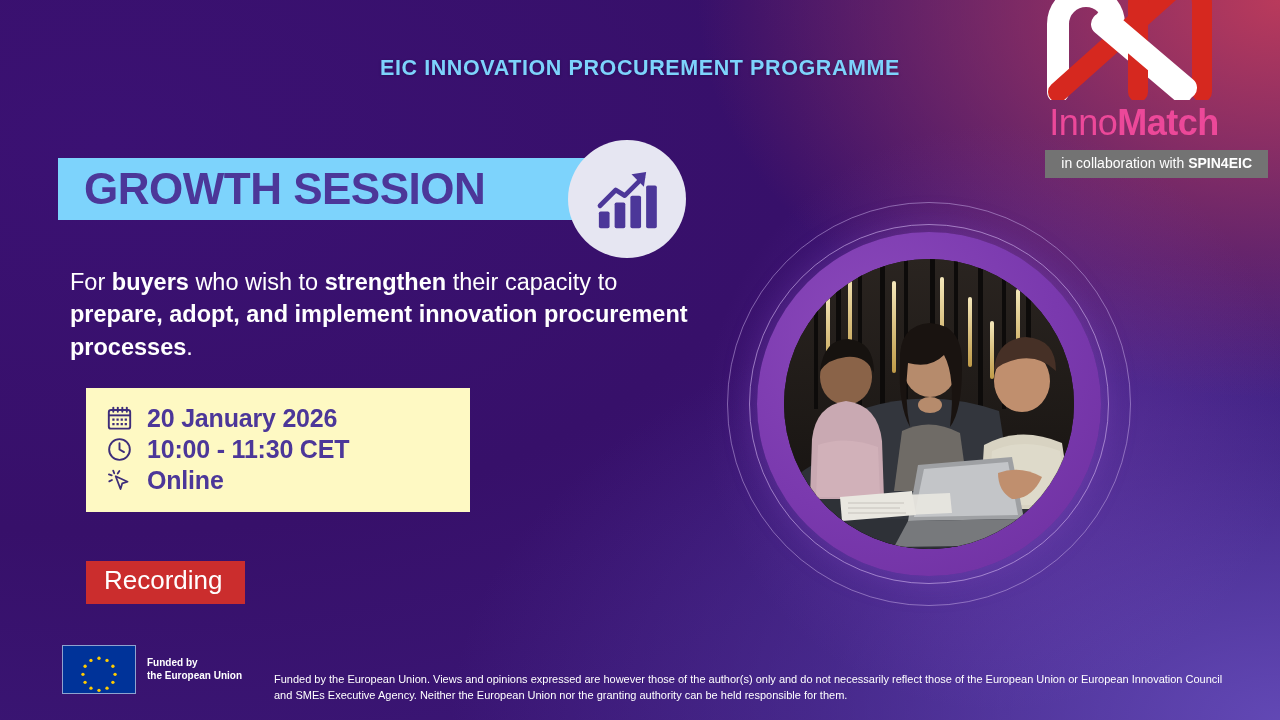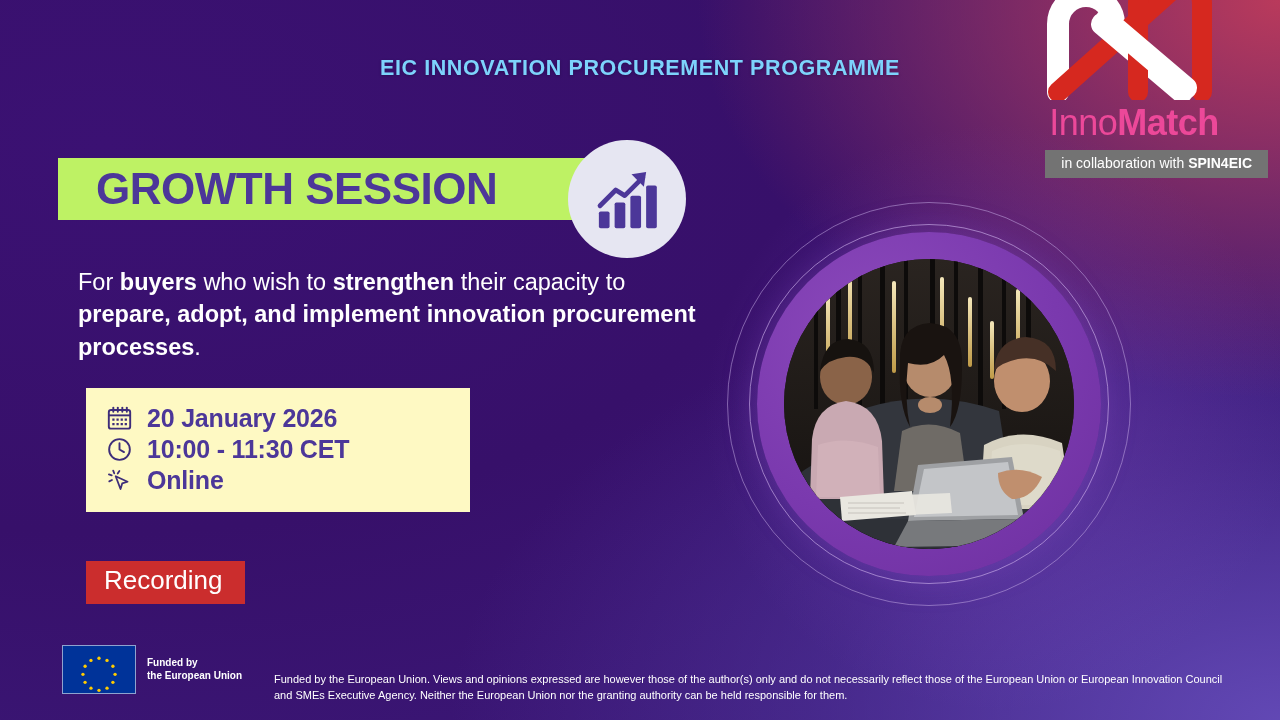--- a/index.html
+++ b/index.html
@@ -52,44 +52,43 @@
     padding:5px 16px 6px 16px;
     white-space:nowrap;
     line-height:1.2;
   }
   .collab-badge b { font-weight:bold; }
 
   
   .title-bar {
     position:absolute; left:58px; top:158px;
     width:586px; height:62px;
-    background:#bef264;
+    background:#7dd3fc;
     display:flex; align-items:center;
-    padding-left:38px;
+    padding-left:26px;
   }
   .title-bar .title-text {
     color:#4c3799;
     font-size:44px; font-weight:bold;
     letter-spacing:-0.5px;
     line-height:1;
   }
   .title-circle {
     position:absolute; left:568px; top:140px;
     width:118px; height:118px; border-radius:50%;
     background:#e6e6f2;
     display:flex; align-items:center; justify-content:center;
   }
   .title-circle svg { width:72px; height:72px; display:block; }
 
   
   .body-copy {
     position:absolute; left:70px; top:266px; width:625px;
     color:#ffffff; font-size:23.5px; line-height:1.38;
     font-weight:400;
-    margin-left:8px;
   }
   .body-copy b { font-weight:bold; }
 
   
   .details-box {
     position:absolute; left:86px; top:388px;
     width:384px; padding:14px 18px 16px 18px;
     background:#fef9c3;
   }
   .detail-row { display:flex; align-items:center; gap:13px; margin:1px 0; }

